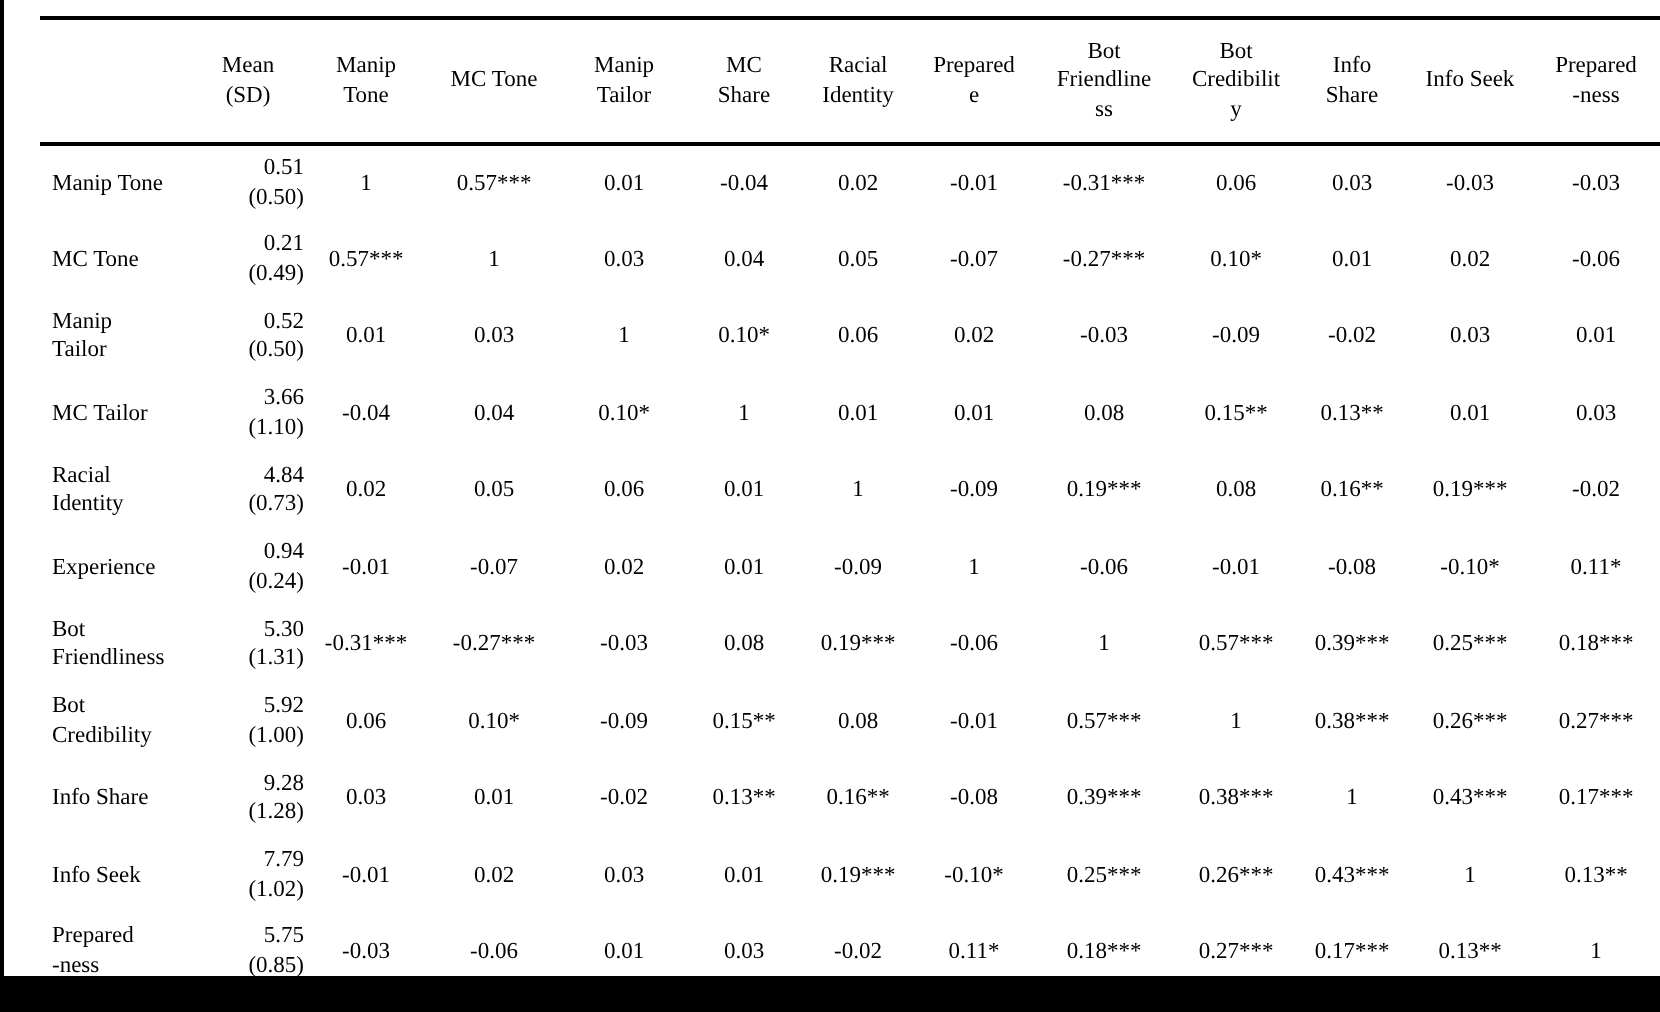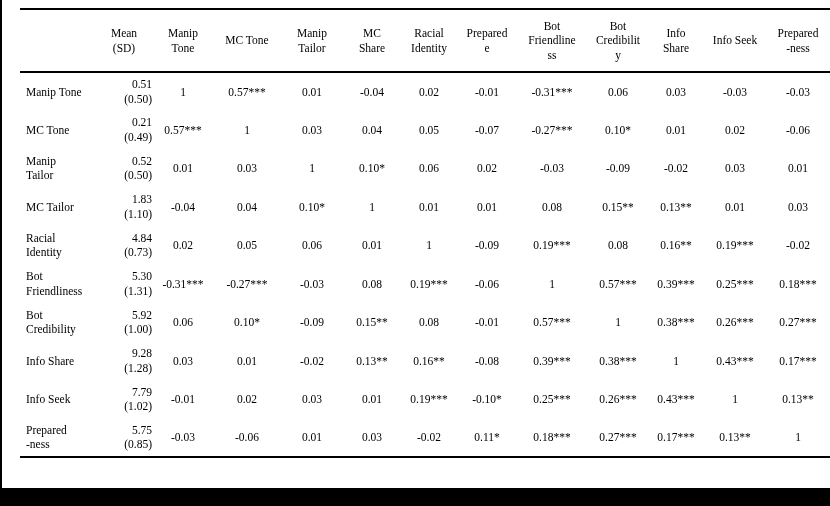--- a/index.html
+++ b/index.html
@@ -160,21 +160,21 @@
           <td>0.06</td>
           <td>0.02</td>
           <td>-0.03</td>
           <td>-0.09</td>
           <td>-0.02</td>
           <td>0.03</td>
           <td>0.01</td>
         </tr>
         <tr>
           <th class="row-label">MC Tailor</th>
-          <td class="mean-cell">1.83
+          <td class="mean-cell">3.66
 (1.10)</td>
           <td>-0.04</td>
           <td>0.04</td>
           <td>0.10*</td>
           <td>1</td>
           <td>0.01</td>
           <td>0.01</td>
           <td>0.08</td>
           <td>0.15**</td>
           <td>0.13**</td>
@@ -190,20 +190,36 @@
           <td>0.05</td>
           <td>0.06</td>
           <td>0.01</td>
           <td>1</td>
           <td>-0.09</td>
           <td>0.19***</td>
           <td>0.08</td>
           <td>0.16**</td>
           <td>0.19***</td>
           <td>-0.02</td>
+        </tr>
+        <tr>
+          <th class="row-label">Experience</th>
+          <td class="mean-cell">0.94
+(0.24)</td>
+          <td>-0.01</td>
+          <td>-0.07</td>
+          <td>0.02</td>
+          <td>0.01</td>
+          <td>-0.09</td>
+          <td>1</td>
+          <td>-0.06</td>
+          <td>-0.01</td>
+          <td>-0.08</td>
+          <td>-0.10*</td>
+          <td>0.11*</td>
         </tr>
         <tr>
           <th class="row-label">Bot
 Friendliness</th>
           <td class="mean-cell">5.30
 (1.31)</td>
           <td>-0.31***</td>
           <td>-0.27***</td>
           <td>-0.03</td>
           <td>0.08</td>

